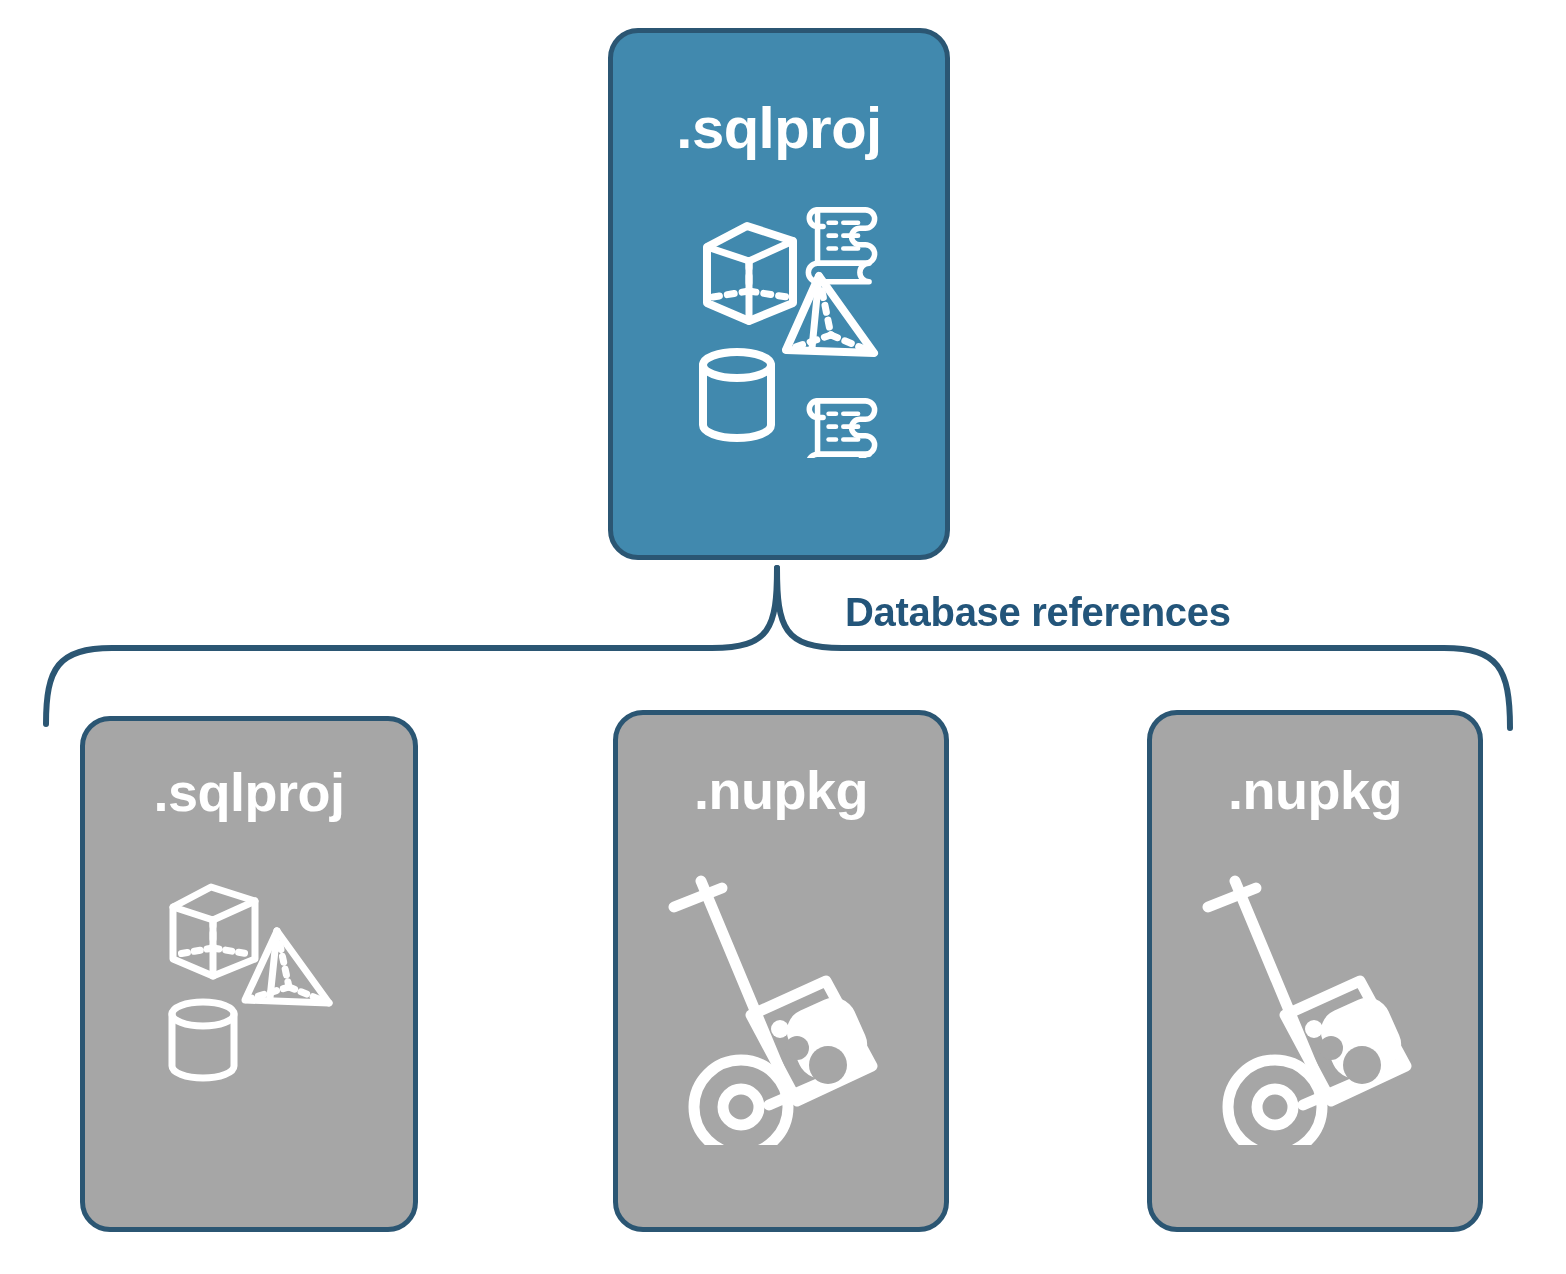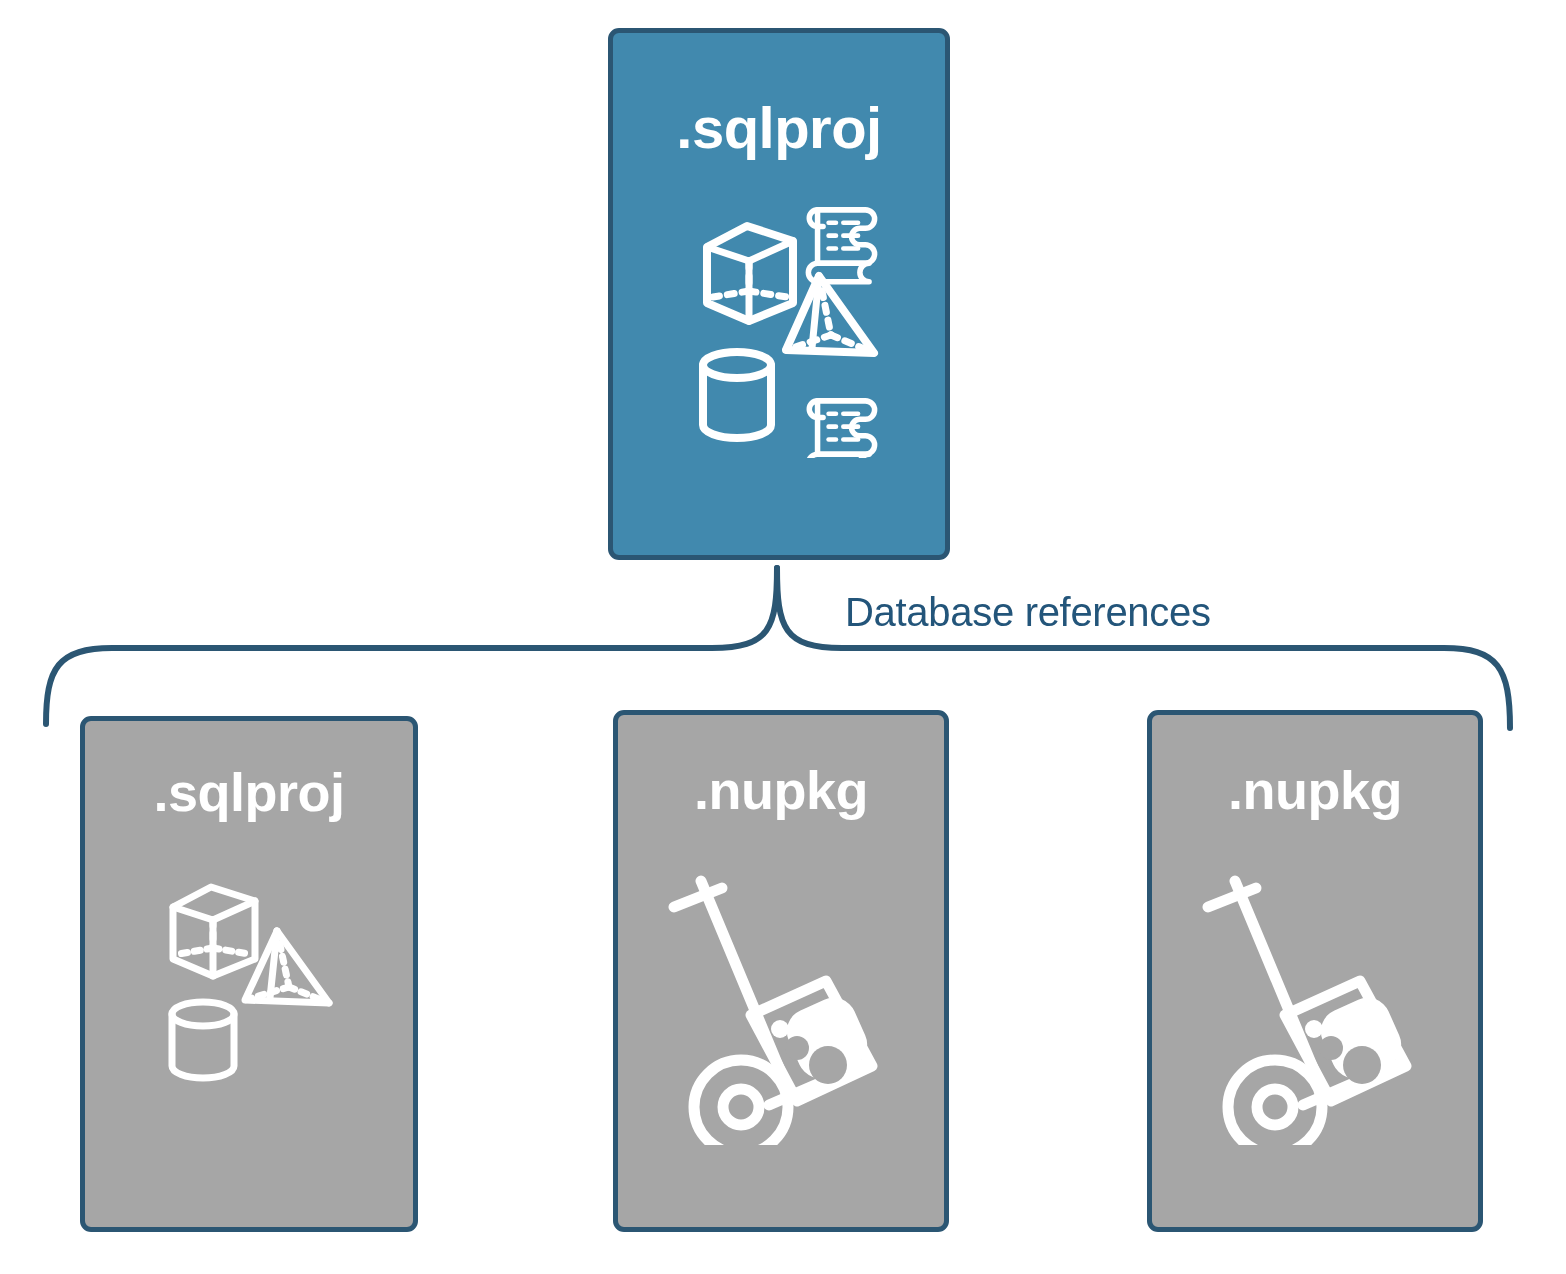--- a/index.html
+++ b/index.html
@@ -15,21 +15,21 @@
     width: 1566px;
     height: 1274px;
     background: #ffffff;
     overflow: hidden;
   }
 
   .card {
     position: absolute;
     box-sizing: border-box;
     border: 5px solid #2b5673;
-    border-radius: 11px;
+    border-radius: 30px;
     display: block;
   }
   .card.blue { background: #4189ae; }
   .card.gray { background: #a6a6a6; }
 
   .card-title {
     position: absolute;
     left: 0;
     right: 0;
     text-align: center;
@@ -53,21 +53,21 @@
     left: 0;
     top: 0;
     width: 1566px;
     height: 1274px;
     pointer-events: none;
   }
 
   .brace-label {
     position: absolute;
     color: #23557a;
-    font-weight: normal;
+    font-weight: bold;
     font-size: 40px;
     letter-spacing: -0.3px;
     white-space: nowrap;
     line-height: 1;
     user-select: none;
   }
 </style>
 </head>
 <body>
 

